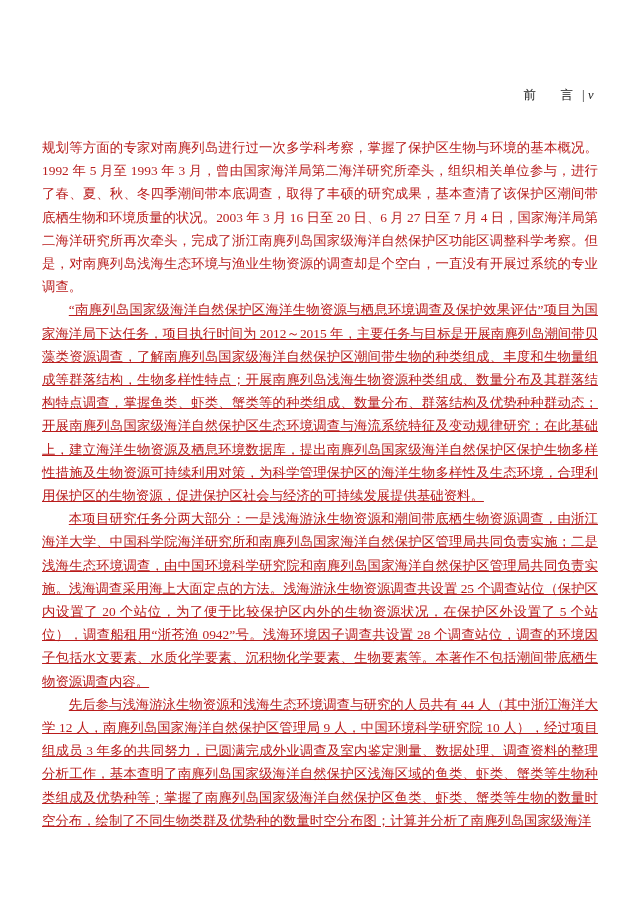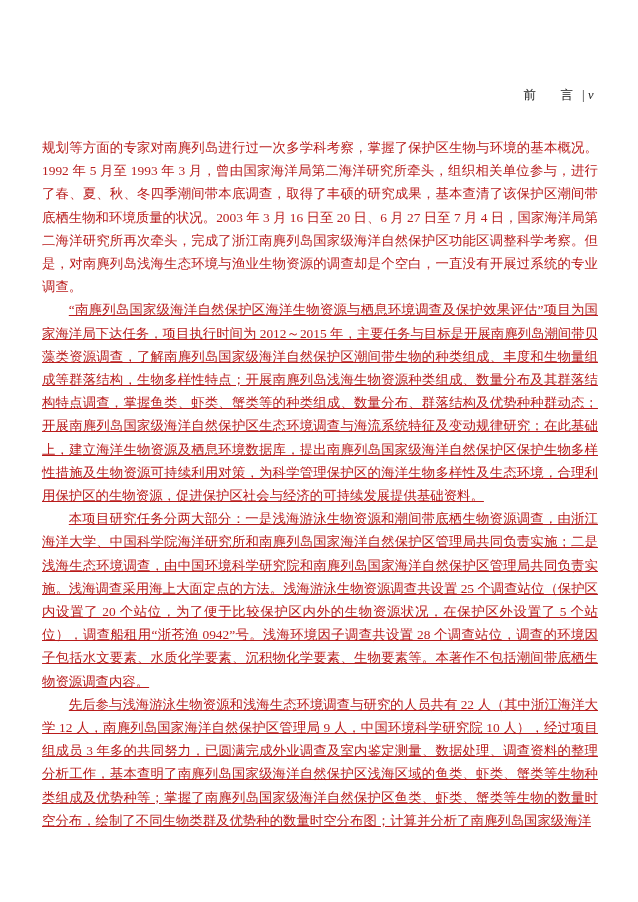--- a/index.html
+++ b/index.html
@@ -70,16 +70,16 @@
 <div class="page">
 
   <div class="header">
     <span class="hdr-label">前　言</span><span class="hdr-sep">|</span><span class="hdr-page">v</span>
   </div>
 
   <div class="body-text">
     <p class="para">规划等方面的专家对南麂列岛进行过一次多学科考察，掌握了保护区生物与环境的基本概况。1992 年 5 月至 1993 年 3 月，曾由国家海洋局第二海洋研究所牵头，组织相关单位参与，进行了春、夏、秋、冬四季潮间带本底调查，取得了丰硕的研究成果，基本查清了该保护区潮间带底栖生物和环境质量的状况。2003 年 3 月 16 日至 20 日、6 月 27 日至 7 月 4 日，国家海洋局第二海洋研究所再次牵头，完成了浙江南麂列岛国家级海洋自然保护区功能区调整科学考察。但是，对南麂列岛浅海生态环境与渔业生物资源的调查却是个空白，一直没有开展过系统的专业调查。</p>
     <p class="para indent">“南麂列岛国家级海洋自然保护区海洋生物资源与栖息环境调查及保护效果评估”项目为国家海洋局下达任务，项目执行时间为 2012～2015 年，主要任务与目标是开展南麂列岛潮间带贝藻类资源调查，了解南麂列岛国家级海洋自然保护区潮间带生物的种类组成、丰度和生物量组成等群落结构，生物多样性特点；开展南麂列岛浅海生物资源种类组成、数量分布及其群落结构特点调查，掌握鱼类、虾类、蟹类等的种类组成、数量分布、群落结构及优势种种群动态；开展南麂列岛国家级海洋自然保护区生态环境调查与海流系统特征及变动规律研究；在此基础上，建立海洋生物资源及栖息环境数据库，提出南麂列岛国家级海洋自然保护区保护生物多样性措施及生物资源可持续利用对策，为科学管理保护区的海洋生物多样性及生态环境，合理利用保护区的生物资源，促进保护区社会与经济的可持续发展提供基础资料。</p>
     <p class="para indent">本项目研究任务分两大部分：一是浅海游泳生物资源和潮间带底栖生物资源调查，由浙江海洋大学、中国科学院海洋研究所和南麂列岛国家海洋自然保护区管理局共同负责实施；二是浅海生态环境调查，由中国环境科学研究院和南麂列岛国家海洋自然保护区管理局共同负责实施。浅海调查采用海上大面定点的方法。浅海游泳生物资源调查共设置 25 个调查站位（保护区内设置了 20 个站位，为了便于比较保护区内外的生物资源状况，在保护区外设置了 5 个站位），调查船租用“浙苍渔 0942”号。浅海环境因子调查共设置 28 个调查站位，调查的环境因子包括水文要素、水质化学要素、沉积物化学要素、生物要素等。本著作不包括潮间带底栖生物资源调查内容。</p>
-    <p class="para indent">先后参与浅海游泳生物资源和浅海生态环境调查与研究的人员共有 22 人（其中浙江海洋大学 12 人，南麂列岛国家海洋自然保护区管理局 9 人，中国环境科学研究院 10 人），经过项目组成员 3 年多的共同努力，已圆满完成外业调查及室内鉴定测量、数据处理、调查资料的整理分析工作，基本查明了南麂列岛国家级海洋自然保护区浅海区域的鱼类、虾类、蟹类等生物种类组成及优势种等；掌握了南麂列岛国家级海洋自然保护区鱼类、虾类、蟹类等生物的数量时空分布，绘制了不同生物类群及优势种的数量时空分布图；计算并分析了南麂列岛国家级海洋</p>
+    <p class="para indent">先后参与浅海游泳生物资源和浅海生态环境调查与研究的人员共有 44 人（其中浙江海洋大学 12 人，南麂列岛国家海洋自然保护区管理局 9 人，中国环境科学研究院 10 人），经过项目组成员 3 年多的共同努力，已圆满完成外业调查及室内鉴定测量、数据处理、调查资料的整理分析工作，基本查明了南麂列岛国家级海洋自然保护区浅海区域的鱼类、虾类、蟹类等生物种类组成及优势种等；掌握了南麂列岛国家级海洋自然保护区鱼类、虾类、蟹类等生物的数量时空分布，绘制了不同生物类群及优势种的数量时空分布图；计算并分析了南麂列岛国家级海洋</p>
   </div>
 
 </div>
 
 </body></html>

